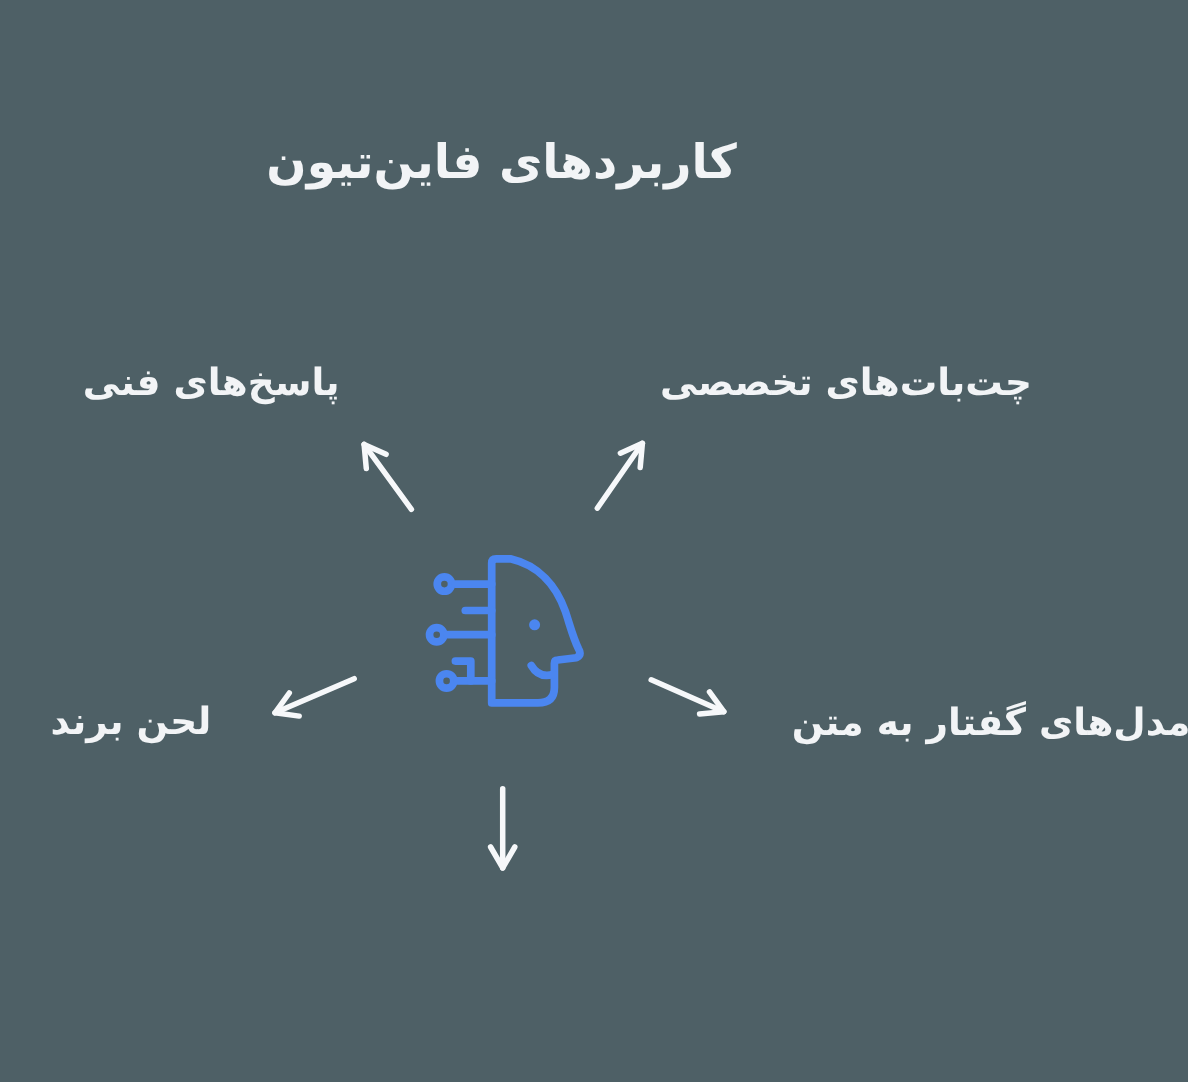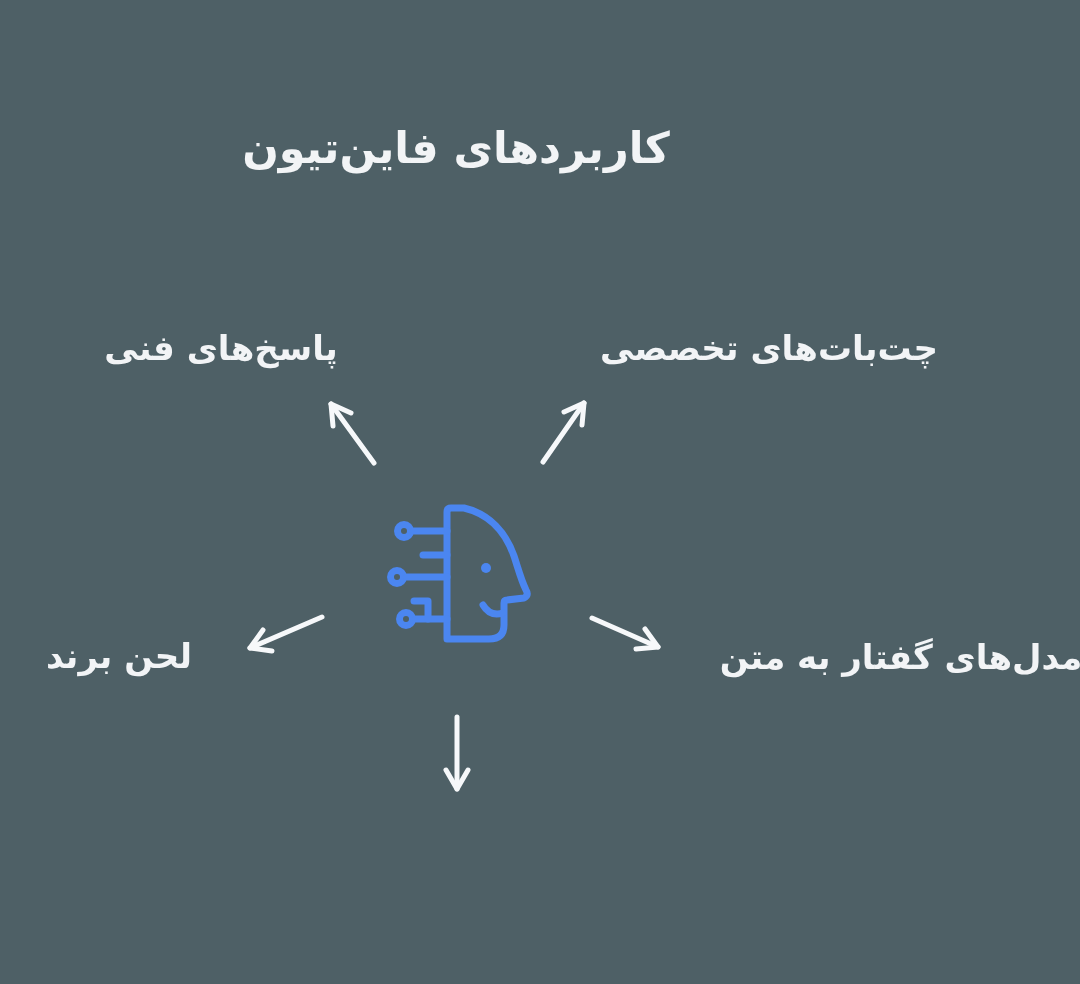--- a/index.html
+++ b/index.html
@@ -30,21 +30,21 @@
     text-align:right;
   }
   .node-label{
     position:absolute;
     transform:translate(-50%,-50%);
     color:var(--text);
     font-size:34px;
     font-weight:bold;
     white-space:nowrap;
   }
-  .node-top-left{left:221px;top:348px;text-align:center;}
+  .node-top-left{left:192px;top:348px;text-align:center;}
   .node-top-right{left:769px;top:348px;}
   .node-left{left:119px;top:656px;}
   .node-right{left:901px;top:657px;}
   .node-bottom{left:468px;top:875px;}
   .overlay-svg{
     position:absolute;
     left:0;top:0;
     width:1080px;height:984px;
   }
   .arrow-stroke{

